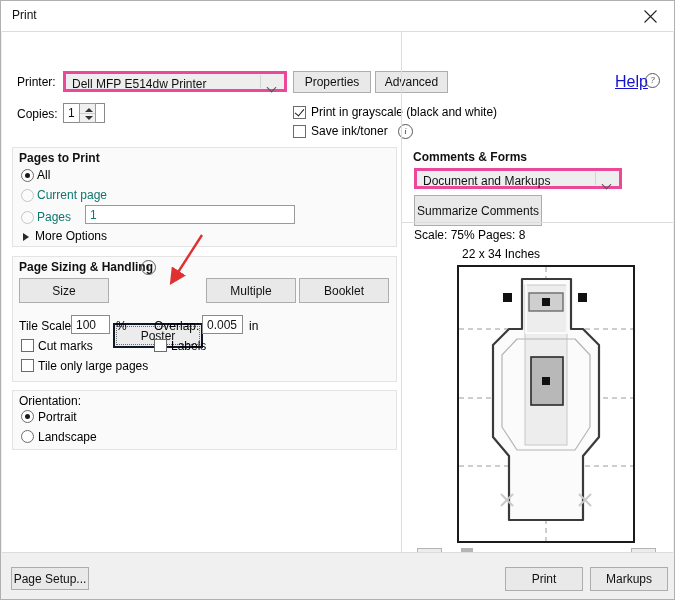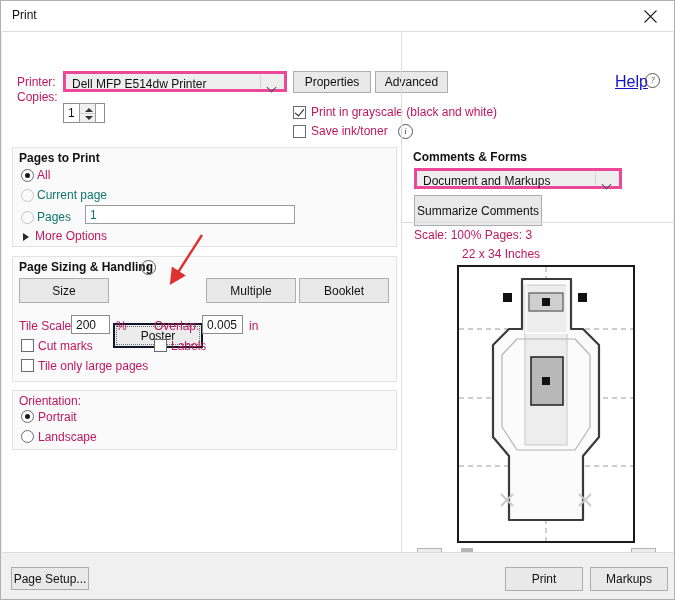--- a/index.html
+++ b/index.html
@@ -15,21 +15,21 @@
   
   .titlebar{position:absolute;left:0;top:0;width:673px;height:30px;background:#ffffff;
             border-bottom:0px;}
   .titlebar .title{position:absolute;left:11px;top:7px;font-size:12px;color:#111;}
   .closebtn{position:absolute;right:0px;top:0px;width:46px;height:29px;cursor:default;}
   .closebtn svg{position:absolute;left:16px;top:9px;}
   
   .content{position:absolute;left:1px;top:30px;width:671px;height:521px;background:#ffffff;
            border-top:1px solid #dcdcdc;box-sizing:border-box;}
   
-  .lbl{position:absolute;font-size:12px;color:#be185d;white-space:nowrap;}
+  .lbl{position:absolute;font-size:12px;color:#000000;white-space:nowrap;}
   .combo{position:absolute;box-sizing:border-box;background:#eeeeee;border:3px solid #ec4899;
          font-size:12px;color:#111;}
   .combo .txt{position:absolute;left:6px;top:3px;}
   .combo .arrow{position:absolute;right:1px;top:1px;bottom:1px;width:22px;background:#eeeeee;
                 border-left:1px solid #d3d3d3;}
   .combo .arrow:after{content:"";position:absolute;left:7px;top:9px;width:6px;height:6px;
         border-left:1px solid #555;border-bottom:1px solid #555;transform:rotate(-45deg);}
   .btn{position:absolute;box-sizing:border-box;background:#e9e9e9;border:1px solid #adadad;
        font-size:12px;color:#111;text-align:center;cursor:default;
        display:flex;align-items:center;justify-content:center;}
@@ -104,21 +104,21 @@
     </div>
     <div class="btn" style="left:291px;top:39px;width:78px;height:22px;">
       <span>Properties</span>
     </div>
     <div class="btn" style="left:373px;top:39px;width:73px;height:22px;">
       <span>Advanced</span>
     </div>
     <div class="helplink" style="left:613px;top:41px;">Help</div>
     <div class="infoicon" style="left:643px;top:41px;">?</div>
 
-    <div class="lbl" style="left:15px;top:58px;">Copies:</div>
+    <div class="lbl" style="left:15px;top:75px;">Copies:</div>
     <div class="txtbox" style="left:61px;top:71px;width:42px;height:20px;">
       <span class="v">1</span>
     </div>
     <div class="spin" style="left:76px;top:71px;width:17px;height:20px;left:77px;">
       <div class="up"></div>
       <div class="sep"></div>
       <div class="dn"></div>
     </div>
 
     <div class="cb checked" style="left:291px;top:74px;"></div>
@@ -158,21 +158,21 @@
     </div>
     <div class="btn" style="left:204px;top:246px;width:90px;height:25px;">
       <span>Multiple</span>
     </div>
     <div class="btn" style="left:297px;top:246px;width:90px;height:25px;">
       <span>Booklet</span>
     </div>
 
     <div class="lbl" style="left:17px;top:287px;">Tile Scale:</div>
     <div class="txtbox" style="left:69px;top:283px;width:39px;height:19px;">
-      <span class="v">200</span>
+      <span class="v">100</span>
     </div>
     <div class="lbl" style="left:114px;top:287px;">%</div>
 
     <div class="lbl" style="left:152px;top:287px;">Overlap:</div>
     <div class="txtbox" style="left:200px;top:283px;width:41px;height:19px;">
       <span class="v">0.005</span>
     </div>
     <div class="lbl" style="left:247px;top:287px;">in</div>
 
     <div class="cb" style="left:19px;top:307px;"></div>
@@ -205,21 +205,21 @@
     <div class="combo" style="left:412px;top:136px;width:208px;height:21px;">
       <span class="txt">Document and Markups</span>
       <span class="arrow"></span>
     </div>
     <div class="btn" style="left:412px;top:163px;width:128px;height:31px;">
       <span>Summarize Comments</span>
     </div>
 
     <div class="hdiv" style="left:400px;top:190px;width:271px;"></div>
 
-    <div class="lbl" style="left:412px;top:196px;">Scale: 100% Pages: 3</div>
+    <div class="lbl" style="left:412px;top:196px;">Scale: 75% Pages: 8</div>
     <div class="lbl" style="left:460px;top:215px;">22 x 34 Inches</div>
 
     <div class="previewbox" style="left:455px;top:233px;width:178px;height:278px;">
       <svg width="174" height="274" viewBox="0 0 174 274">
         <rect x="0" y="0" width="174" height="274" fill="#ffffff"></rect>
 
         <g stroke="#9a9a9a" stroke-width="1" stroke-dasharray="5,4" fill="none">
           <line x1="87" y1="0" x2="87" y2="274"></line>
           <line x1="0" y1="62" x2="174" y2="62"></line>
           <line x1="0" y1="131" x2="174" y2="131"></line>

